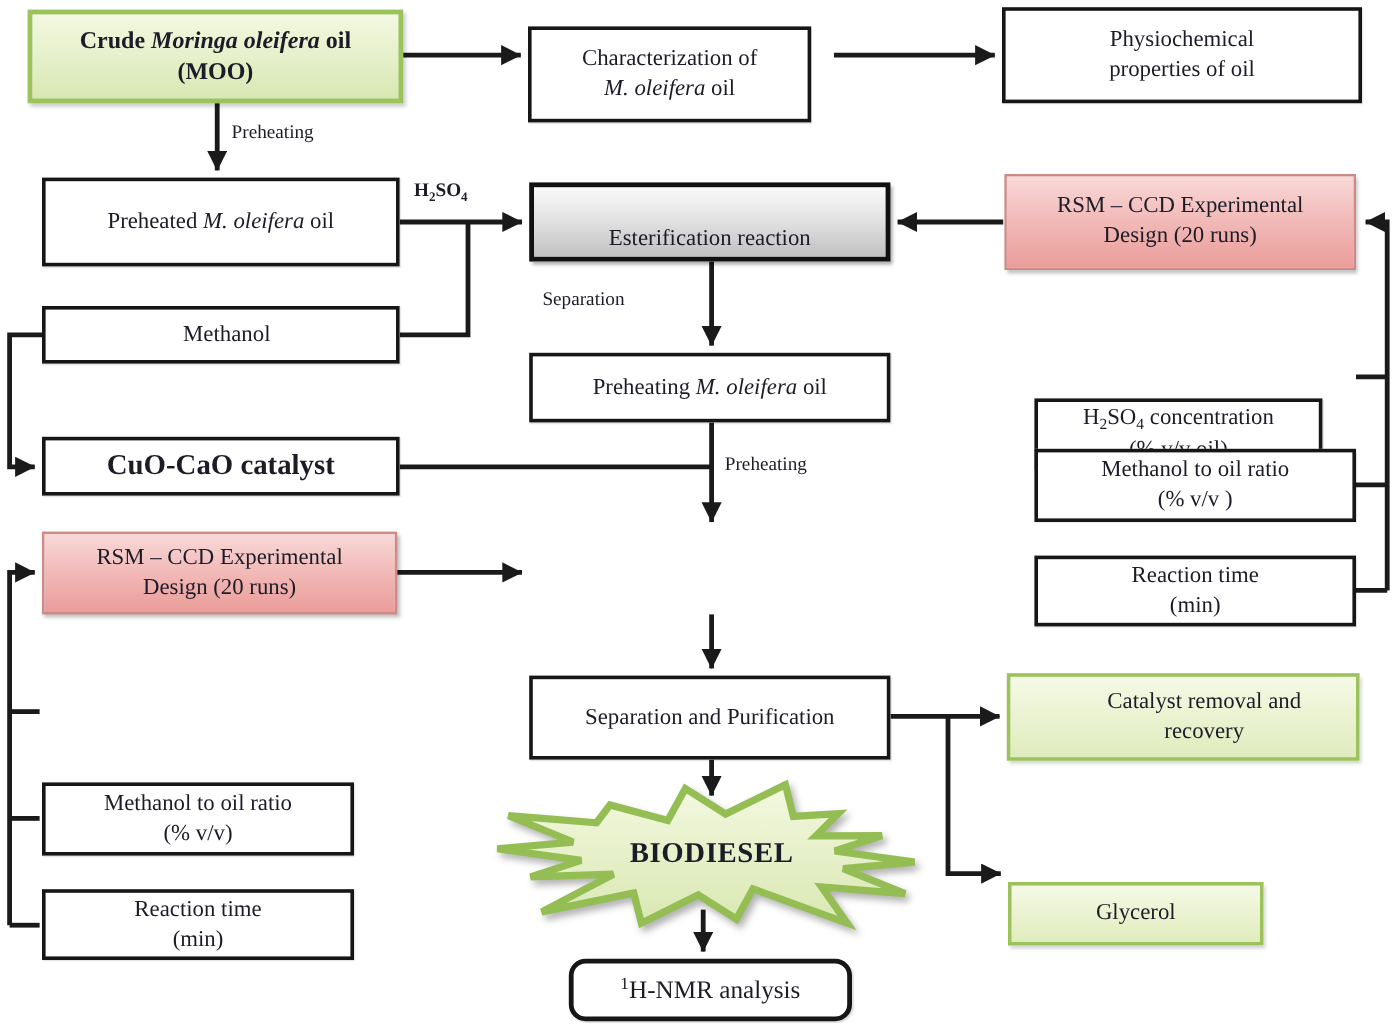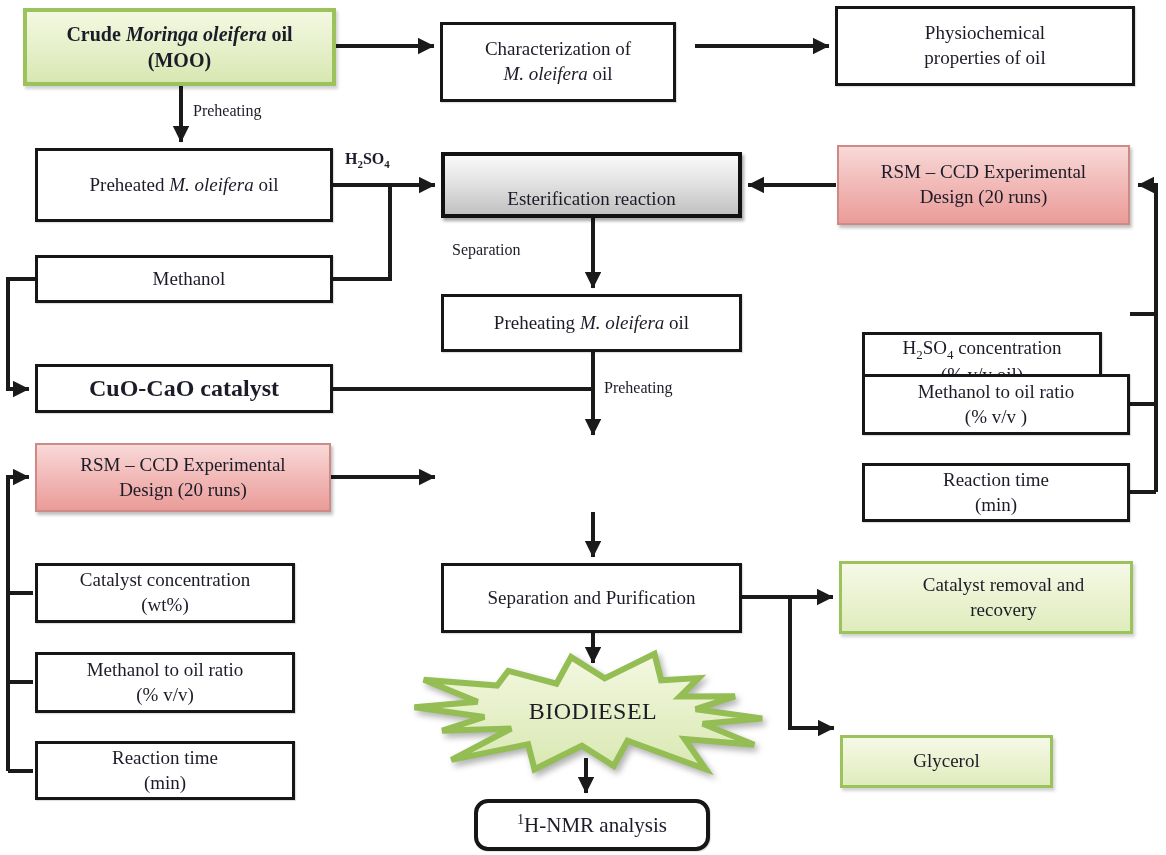--- a/index.html
+++ b/index.html
@@ -115,44 +115,41 @@
     </div>
   <div class="box white" style="left:862px;top:374px;width:268px;height:61px;">
       <div><span>Methanol to oil ratio</span><br><span>(% v/v )</span></div>
     </div>
   <div class="box white" style="left:862px;top:463px;width:268px;height:59px;">
       <div><span>Reaction time</span><br><span>(min)</span></div>
     </div>
   <div class="box pink" style="left:35px;top:443px;width:296px;height:69px;">
       <div><span>RSM – CCD Experimental</span><br><span>Design (20 runs)</span></div>
     </div>
-  <div class="box white" style="left:35px;top:563px;width:260px;height:60px;">
-      <div><span>Catalyst concentration</span><br><span>(wt%)</span></div>
-    </div>
   <div class="box white" style="left:35px;top:652px;width:260px;height:61px;">
       <div><span>Methanol to oil ratio</span><br><span>(% v/v)</span></div>
     </div>
   <div class="box white" style="left:35px;top:741px;width:260px;height:59px;">
       <div><span>Reaction time</span><br><span>(min)</span></div>
     </div>
   <div class="box white" style="left:441px;top:563px;width:301px;height:70px;">
       <div><span>Separation and Purification</span></div>
     </div>
   <div class="box green" style="left:839px;top:561px;width:294px;height:73px;padding-left:41px;">
       <div><span>Catalyst removal and</span><br><span>recovery</span></div>
     </div>
   <div class="box green" style="left:840px;top:735px;width:213px;height:53px;">
       <div><span>Glycerol</span></div>
     </div>
   <div class="box white rounded" style="left:474px;top:799px;width:236px;height:52px;font-size:21px;">
       <div><sup>1</sup><span>H-NMR analysis</span></div>
     </div>
 
   <div id="biodiesel-label">
-      <div><span style="font-weight: normal; margin-top: 28px;">BIODIESEL</span></div>
+      <div><span style="font-weight: bold; margin-top: 28px;">BIODIESEL</span></div>
     </div>
 
   <div class="lbl" style="left:193px;top:102px;">Preheating</div>
   <div class="lbl bold" style="left:345px;top:150px;">
       <div><span style="font-weight: bold;">H</span><sub style="font-weight: bold;">2</sub><span style="font-weight: bold;">SO</span><sub style="font-weight: bold;">4</sub></div>
     </div>
   <div class="lbl" style="left:452px;top:241px;">Separation</div>
   <div class="lbl" style="left:604px;top:379px;">Preheating</div>
 </div>
 

